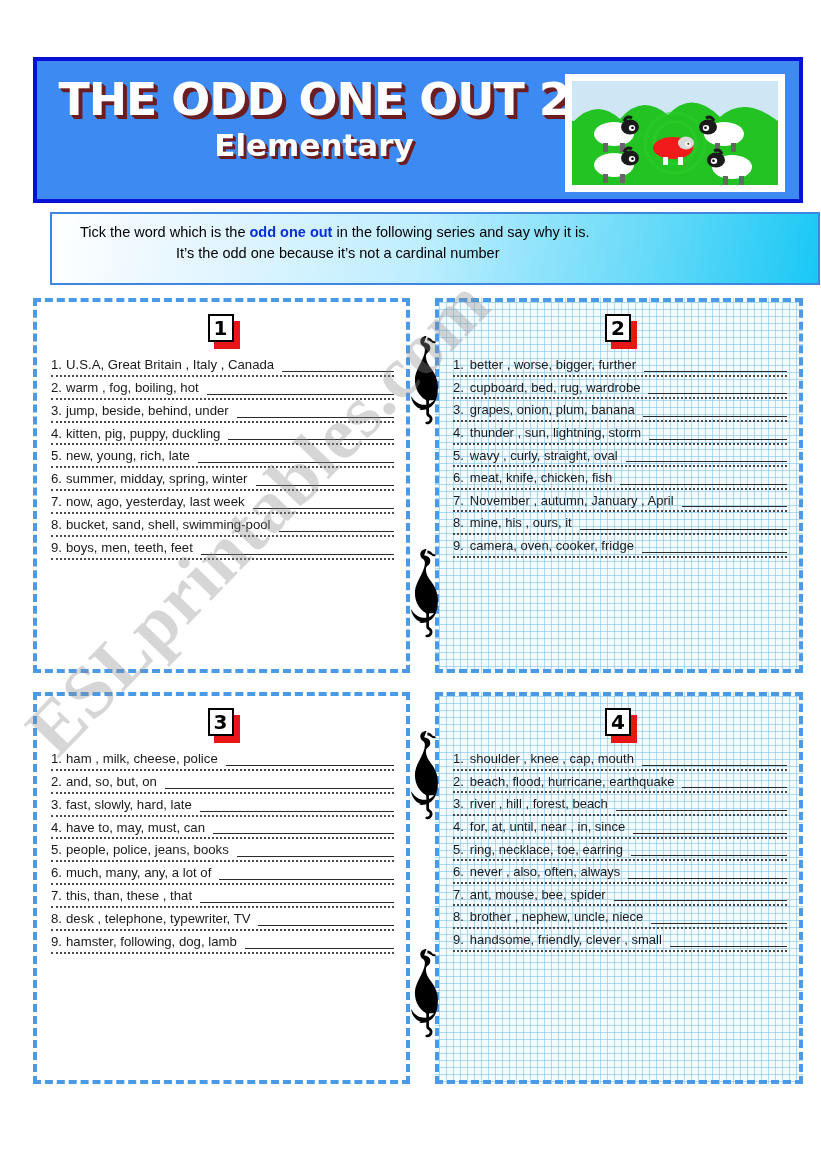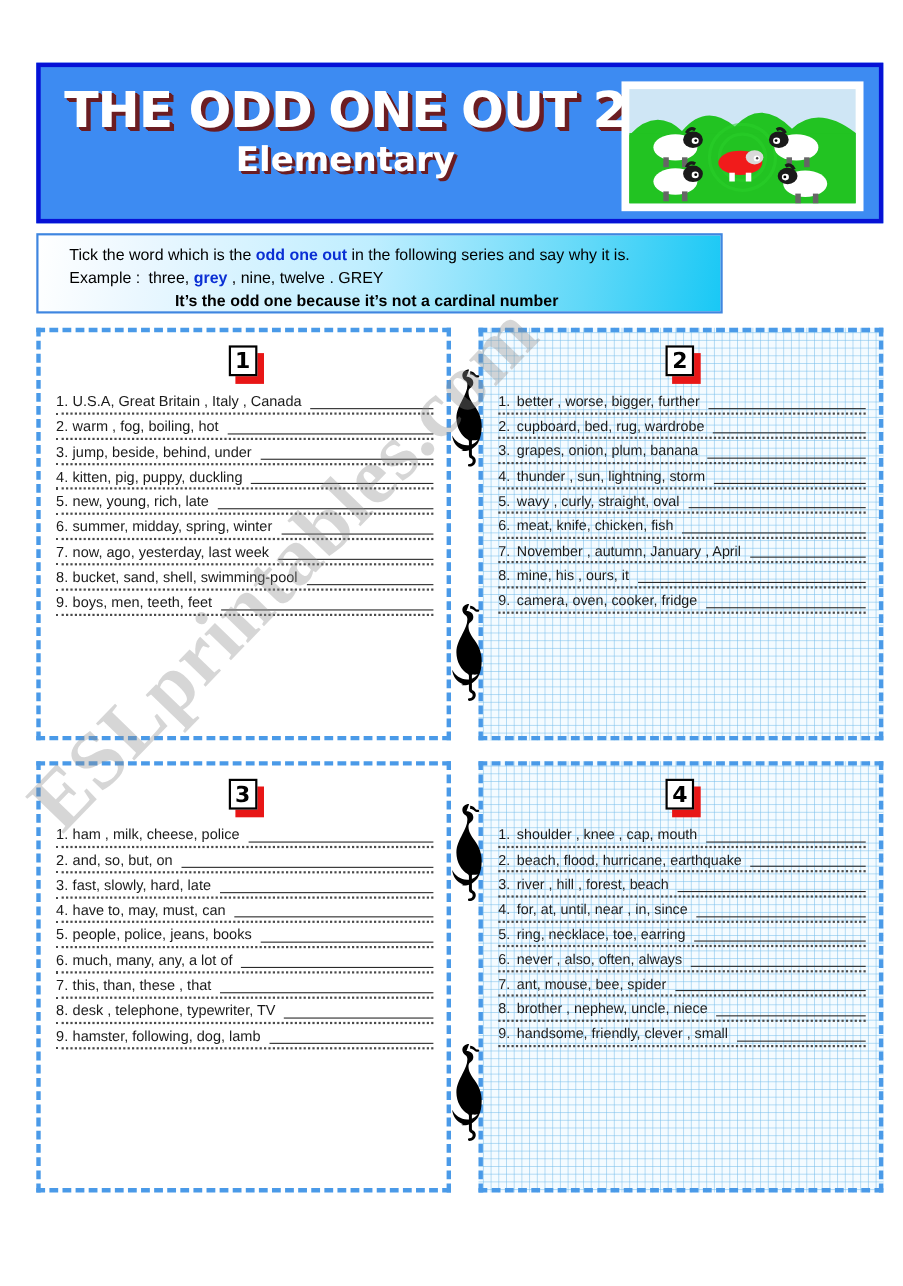--- a/index.html
+++ b/index.html
@@ -92,39 +92,39 @@
     height: 118px;
     background: #ffffff;
     padding: 7px;
     box-sizing: border-box;
   }
   #header-picture svg { display:block; width:100%; height:100%; }
 
   
   #instruction-box {
     position: absolute;
-    left: 33px;
+    left: 50px;
     top: 212px;
-    width: 624px;
+    width: 770px;
     height: 73px;
     box-sizing: border-box;
     border: 2px solid #3f86e0;
     background: linear-gradient(100deg, #ffffff 0%, #eaf7ff 16%, #bfeeff 48%, #5fd8f8 80%, #19c8f5 100%);
     z-index: 5;
     padding: 8px 0 0 28px;
   }
   .instr-line {
     font-family: "Liberation Sans", sans-serif;
     font-size: 14.5px;
     color: #000000;
     line-height: 1.45;
     white-space: nowrap;
   }
   .instr-bold-blue { color: #0a2fd4; font-weight: bold; }
-  .instr-indent { padding-left: 96px; font-weight: bold; }
+  .instr-indent { padding-left: 96px; }
   .ex-label { display:inline-block; min-width: 72px; }
 
   
   .exercise-box {
     position: absolute;
     box-sizing: border-box;
     border: 4px dashed #4a9ae8;
     z-index: 10;
   }
   .box-plain { background: transparent; }
@@ -286,23 +286,20 @@
         <rect x="106" y="76" width="5" height="8" fill="#ffffff"></rect>
       </g>
     </svg>
   </div>
 </div>
 
 <div id="instruction-box">
   <div class="instr-line">
     <span>Tick the word which is  the </span><span class="instr-bold-blue">odd one out</span><span> in the following  series and say why it is.</span>
   </div>
-  <div class="instr-line">
-    <span class="ex-label">Example :</span><span>three, </span><span class="instr-bold-blue">grey</span><span> , nine, twelve  .  GREY</span>
-  </div>
   <div class="instr-line instr-indent">It’s the odd one because it’s not a cardinal number</div>
 </div>
 
 <div class="exercise-box box-plain" id="box-1">
   <div class="box-number">
     <div class="num-shadow"></div>
     <div class="num-face">1</div>
   </div>
   <div class="items-list">
       <div class="q-item">

